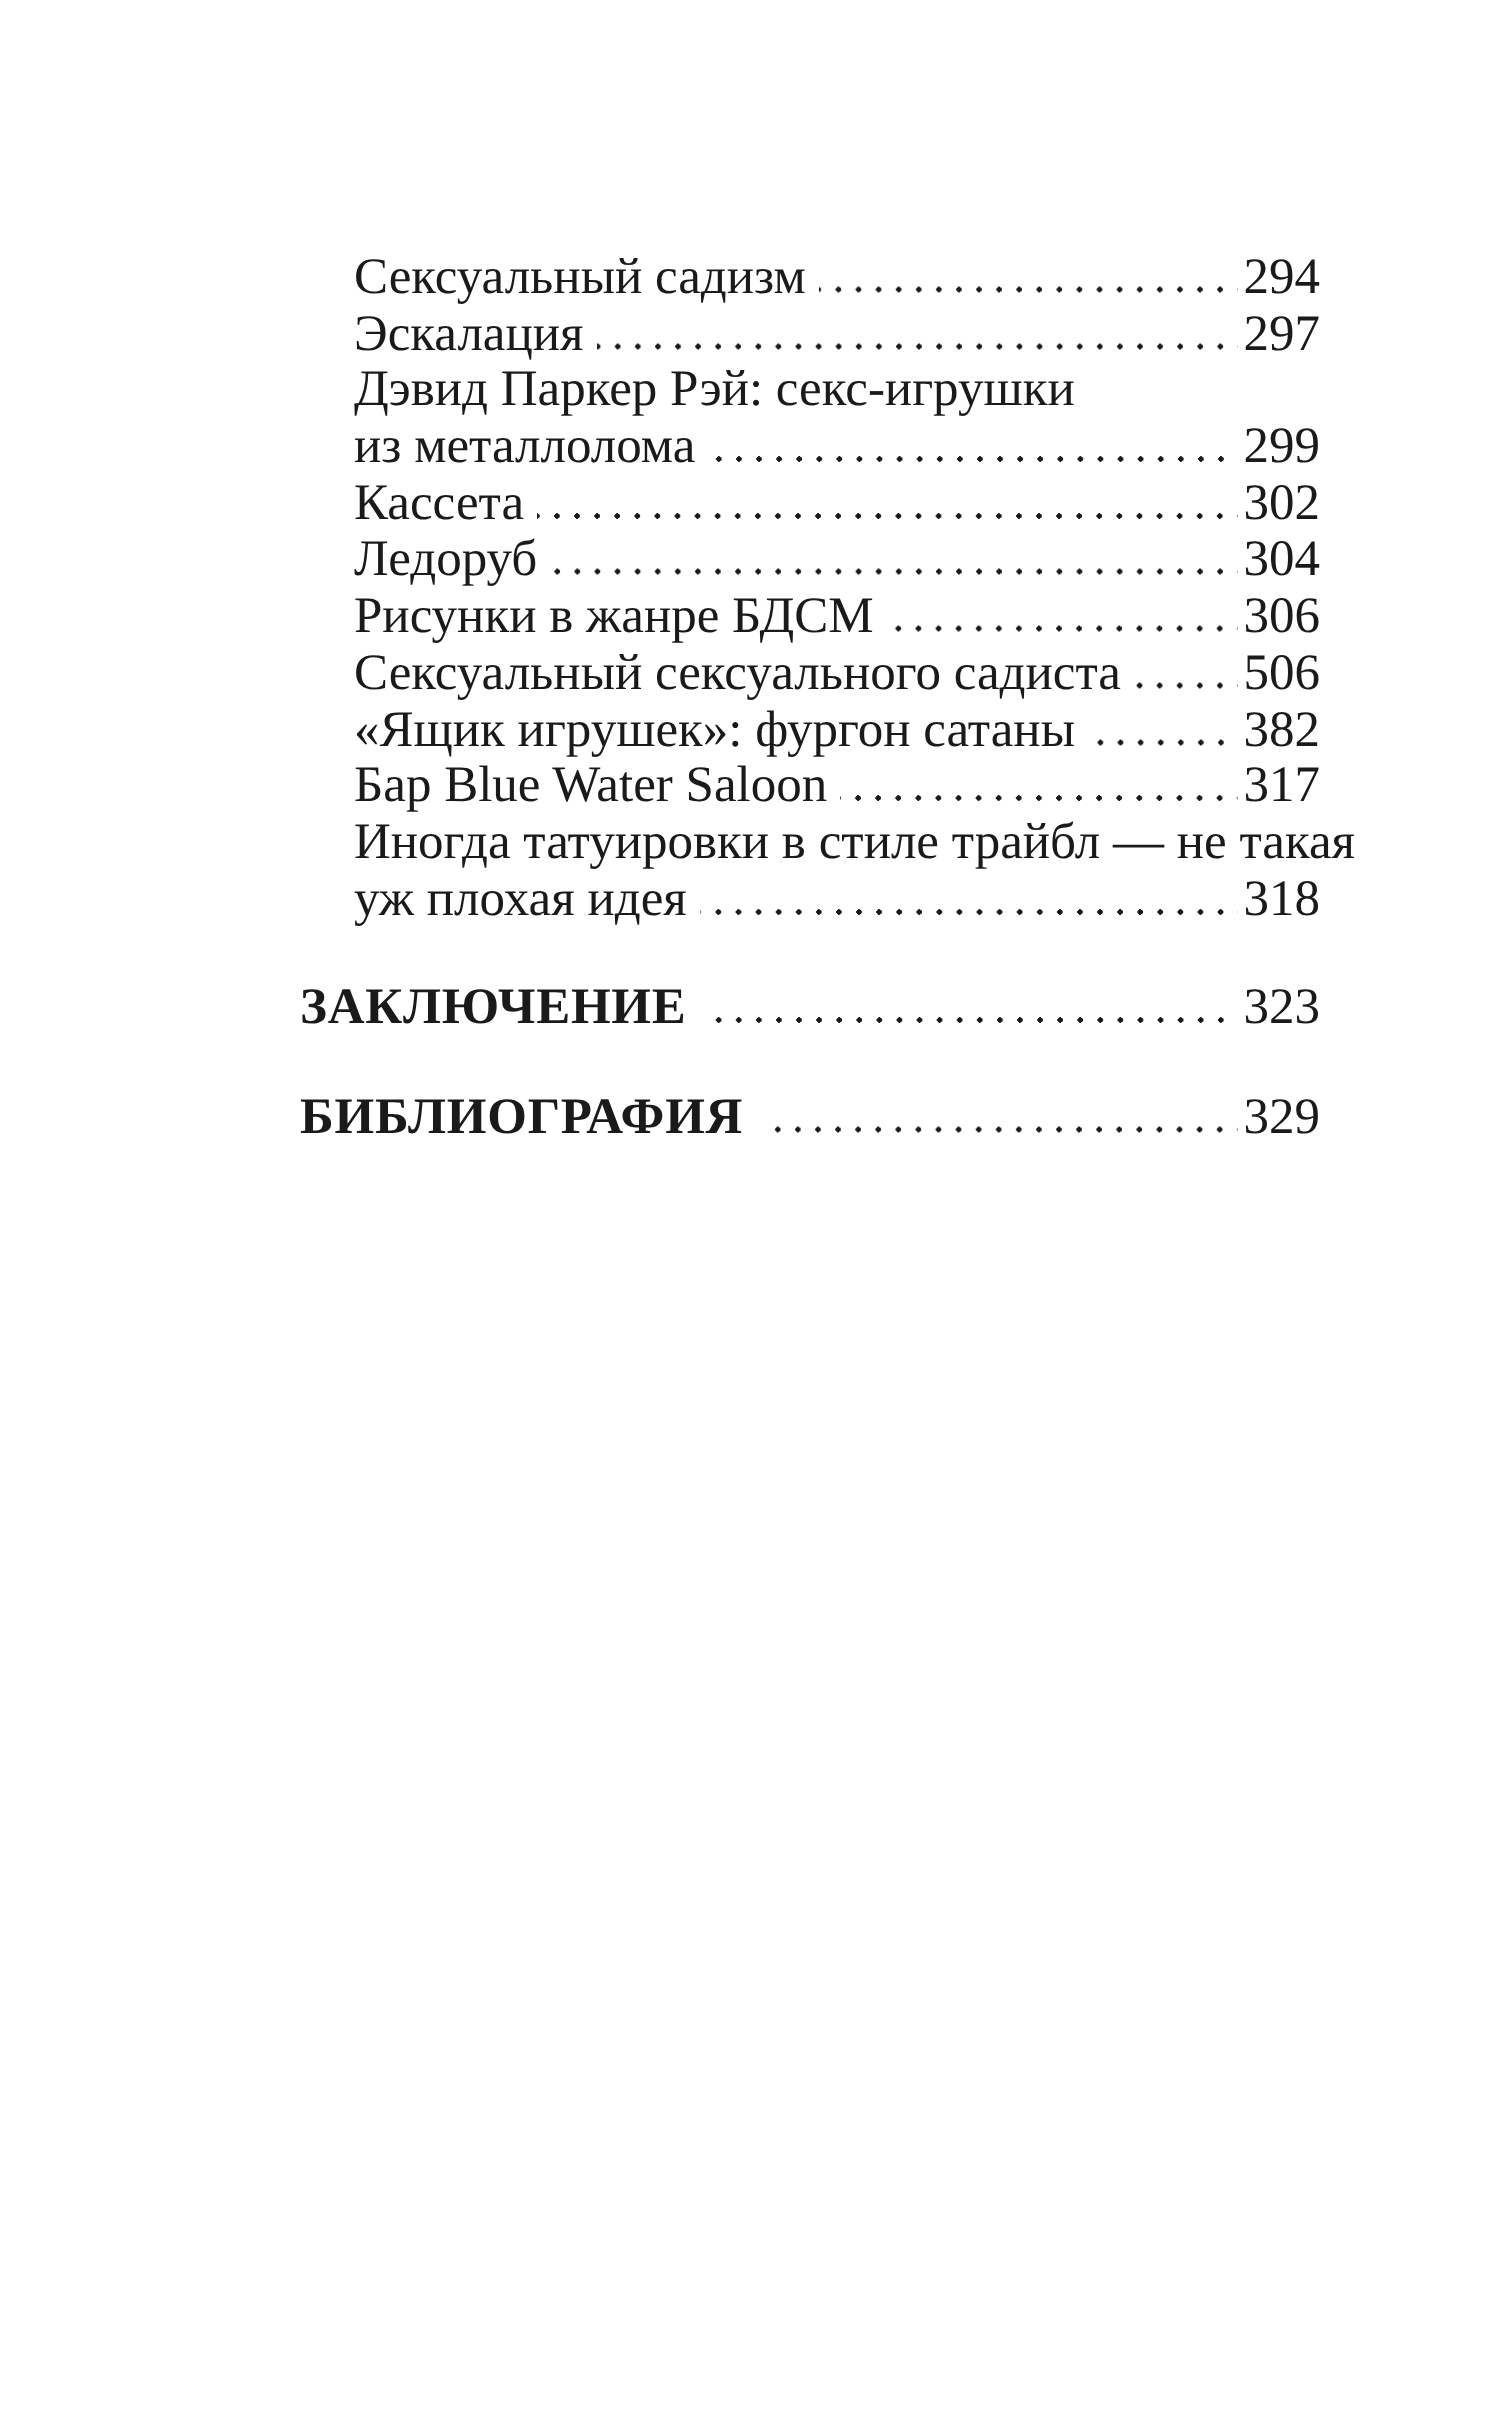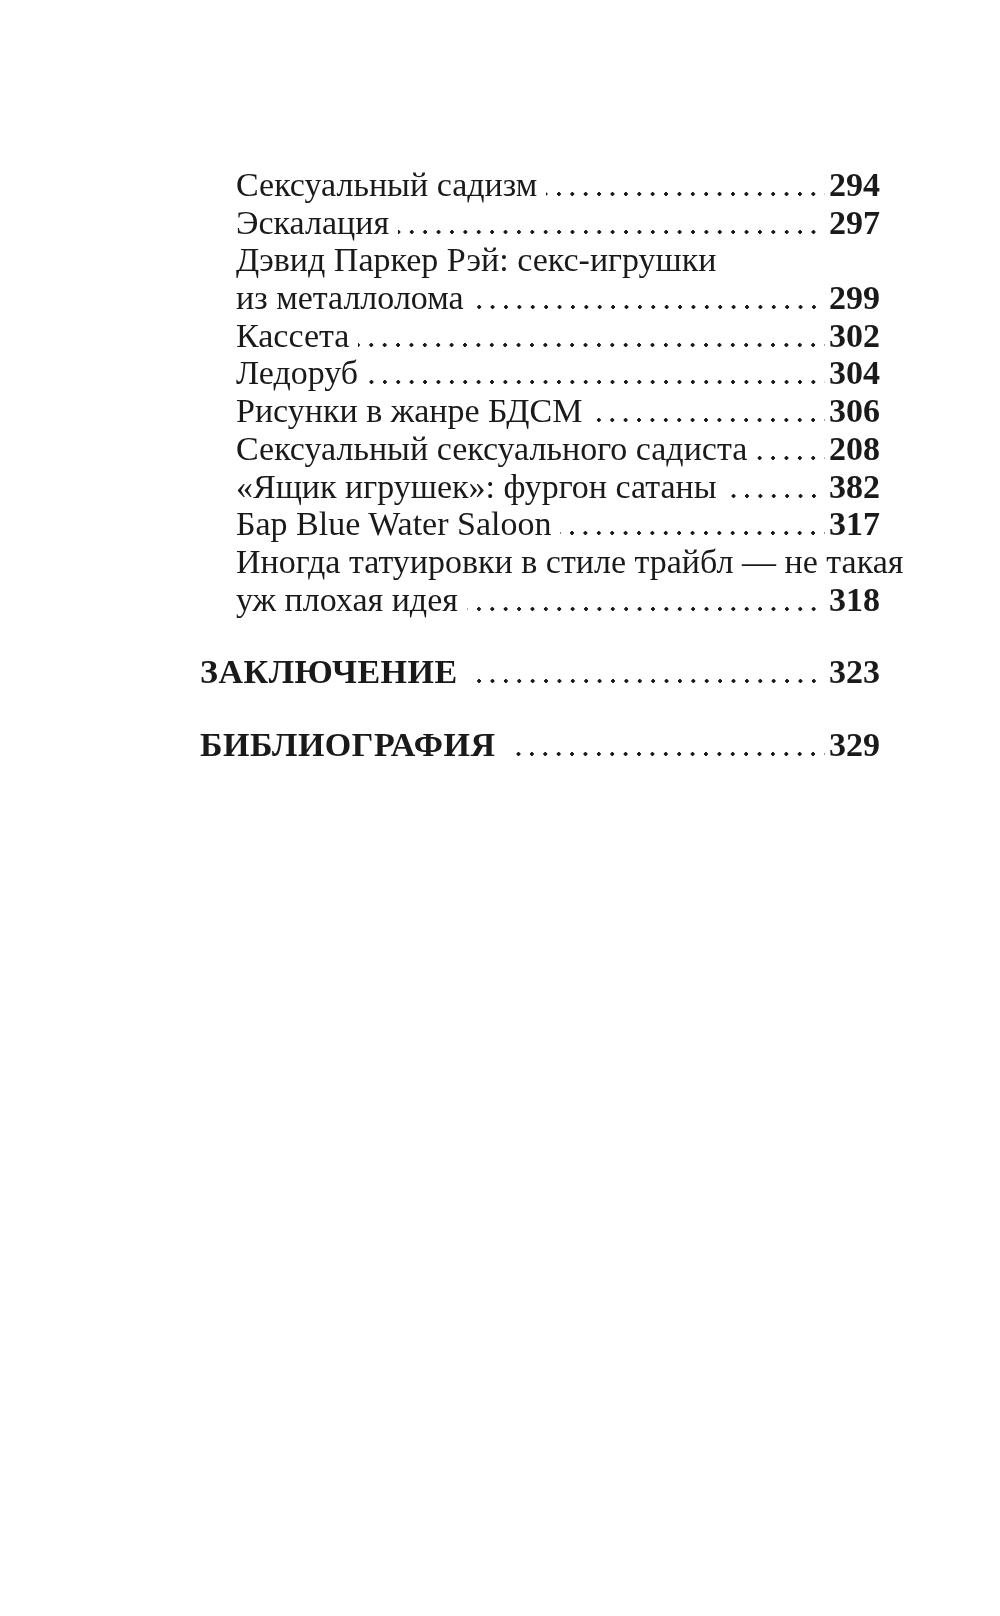--- a/index.html
+++ b/index.html
@@ -69,21 +69,20 @@
   .toc-row.bold .toc-leader::after {
     left: 16px;
   }
   .toc-leader.no-leader::after {
     display: none;
   }
   .toc-page {
     flex: 0 0 auto;
     white-space: pre;
     text-align: center;
-    font-weight: bold;
   }
 </style>
 </head>
 <body>
 
 <div class="page">
   <div class="toc" id="toc">
   <div class="toc-row indent">
     <span class="toc-label">Сексуальный садизм</span>
     <span class="toc-leader"></span>
@@ -122,21 +121,21 @@
 
   <div class="toc-row indent">
     <span class="toc-label">Рисунки в жанре БДСМ</span>
     <span class="toc-leader"></span>
     <span class="toc-page">306</span>
   </div>
 
   <div class="toc-row indent">
     <span class="toc-label">Сексуальный сексуального садиста</span>
     <span class="toc-leader"></span>
-    <span class="toc-page">208</span>
+    <span class="toc-page">506</span>
   </div>
 
   <div class="toc-row indent">
     <span class="toc-label">«Ящик игрушек»: фургон сатаны</span>
     <span class="toc-leader"></span>
     <span class="toc-page">382</span>
   </div>
 
   <div class="toc-row indent">
     <span class="toc-label">Бар Blue Water Saloon</span>

